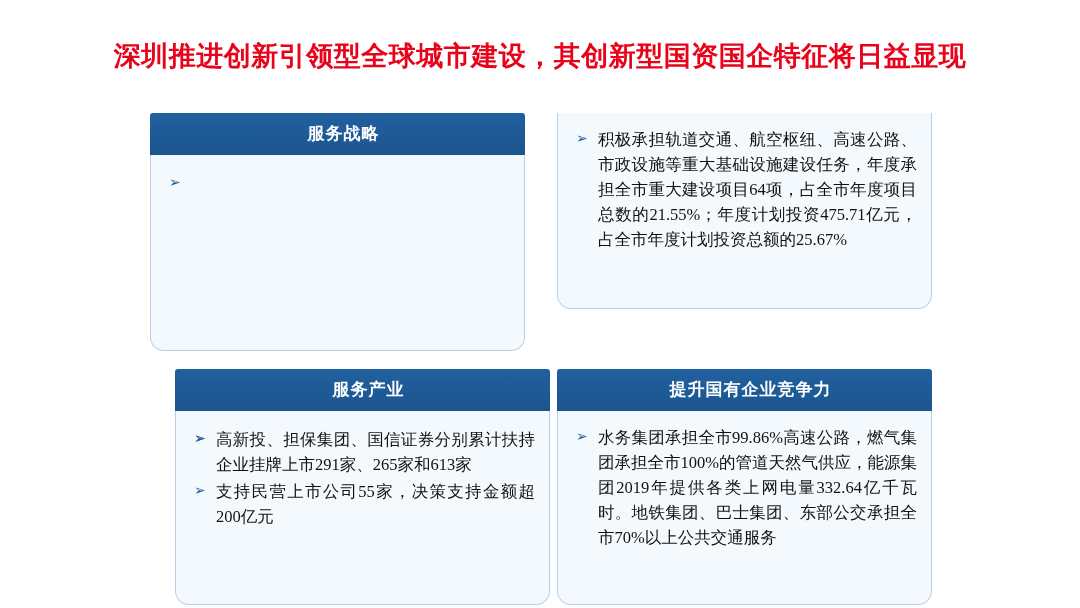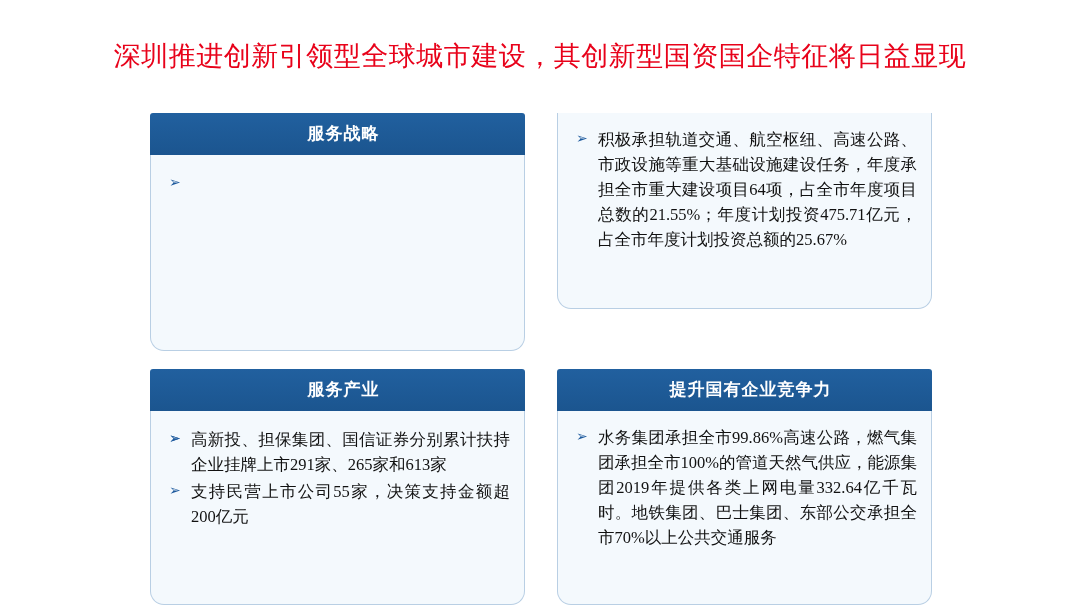--- a/index.html
+++ b/index.html
@@ -21,37 +21,38 @@
     box-sizing: border-box;
   }
   .slide-title {
     position: absolute;
     top: 38px;
     left: 0;
     width: 1080px;
     text-align: center;
     color: #e8021a;
     font-size: 27px;
-    font-weight: normal;
+    font-weight: bold;
     font-family: "Liberation Serif", "DejaVu Serif", serif;
     letter-spacing: 0.5px;
     white-space: nowrap;
   }
   .grid {
     position: absolute;
     left: 150px;
     top: 113px;
     width: 782px;
   }
   .row {
     display: flex;
     justify-content: space-between;
   }
   .row + .row {
     margin-top: 18px;
+    margin-left: 25px;
   }
   .card {
     width: 375px;
     display: flex;
     flex-direction: column;
   }
   .card-header {
     background: #1e5b9e;
     background: linear-gradient(180deg, #21609f 0%, #1b558f 100%);
     color: #ffffff;

